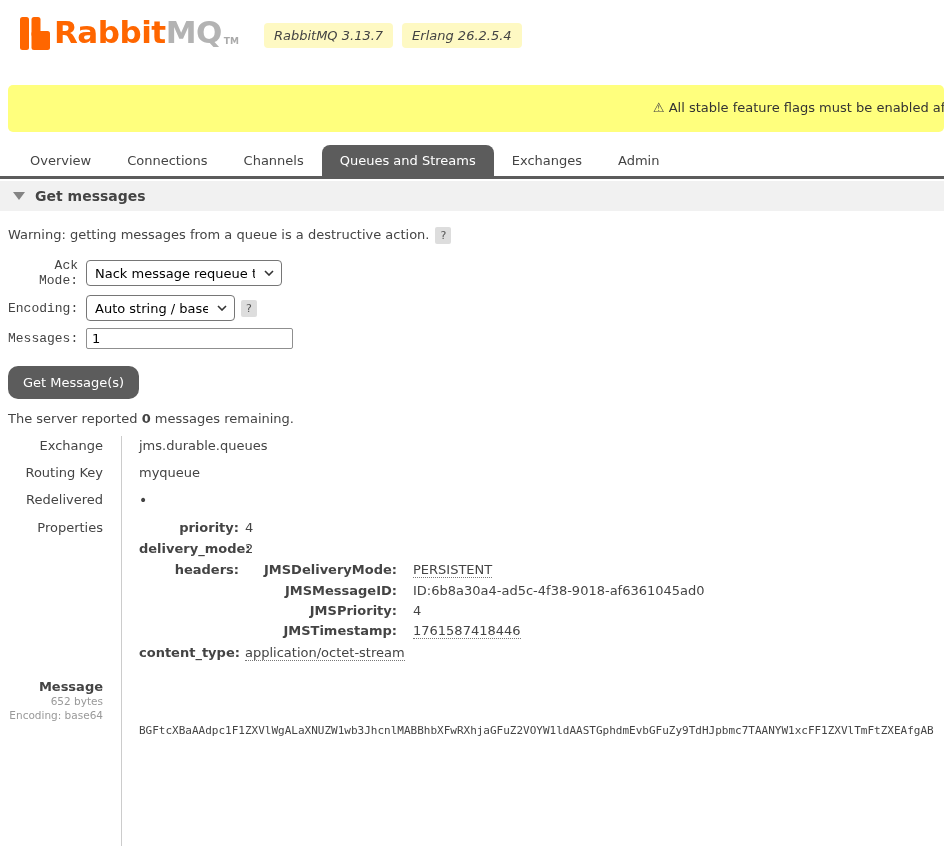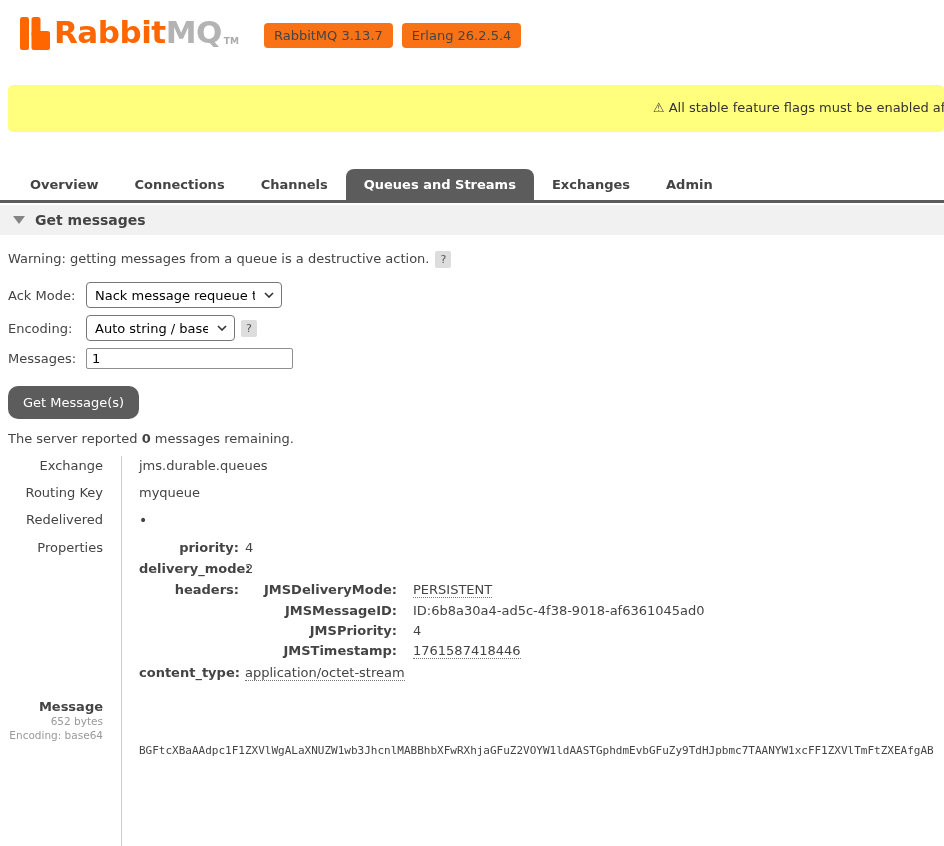--- a/index.html
+++ b/index.html
@@ -10,45 +10,45 @@
   }
   
   .header { padding: 15px 0 0 20px; display: flex; align-items: center; }
   .logo { display: flex; align-items: flex-start; cursor: pointer; }
   .logo svg { margin-top: 2px; }
   .logo-text { font-size: 31px; font-weight: 600; letter-spacing: -0.5px; margin-left: 4px; line-height: 34px;}
   .logo-rabbit { color: #f60; }
   .logo-mq { color: #b3b3b3; }
   .logo-tm { font-size: 9px; color: #aaa; align-self: flex-end; margin: 0 0 4px 2px; font-weight: bold;}
   .badges { display: flex; gap: 9px; margin-left: 25px; margin-top: 6px;}
-  .badge { background: #f97316; color: #444; border-radius: 4px; padding: 5px 10px; font-size: 13px; }
+  .badge { background: #fef9c3; color: #444; border-radius: 4px; padding: 5px 10px; font-size: 13px; font-style: italic; }
   
   .banner { position: relative; margin: 35px 0 0 8px; width: 936px; height: 47px;
             background: #ffff7d; border-radius: 5px; overflow: hidden; }
   .banner-text { position: absolute; left: 645px; top: 15px; white-space: nowrap; color: #333; }
   .warn-glyph { margin-right: 4px; color: #444; }
   
   .tabs { display: flex; align-items: flex-end; margin-top: 13px; padding-left: 12px;
           border-bottom: 3px solid #5c5c5c; }
-  .tab { padding: 8px 18px; font-weight: bold; color: #444; cursor: pointer; white-space: nowrap; margin-top: 24px; }
+  .tab { padding: 8px 18px; font-weight: normal; color: #444; cursor: pointer; white-space: nowrap; }
   .tab.active { background: #5c5c5c; color: #fff; border-radius: 8px 8px 0 0; }
   
   .section-h { background: #f1f1f1; padding: 7px 0 7px 13px; display: flex; align-items: center;
                gap: 10px; cursor: pointer; margin-top: 2px;}
   .tri-down { width: 0; height: 0; border-left: 6px solid transparent; border-right: 6px solid transparent;
               border-top: 8px solid #848484; }
   .section-title { font-weight: bold; font-size: 14px; color: #444; }
   
   .content { padding-left: 8px; }
   .warning-line { margin-top: 16px; }
   .help-badge { display: inline-block; background: #ddd; color: #555; font-size: 11px;
                 padding: 2px 5px; border-radius: 2px; margin-left: 6px; cursor: pointer; }
   .form { margin-top: 14px; }
   .form-row { display: flex; align-items: center; margin-bottom: 7px; }
-  .form-label { width: 70px; margin-right: 8px; }
+  .form-label { width: 70px; text-align: right; margin-right: 8px; font-family: Liberation Mono, monospace; }
   .select { border: 1px solid #767676; border-radius: 4px; background: #fff; height: 26px;
             display: inline-flex; align-items: center; padding: 0 7px 0 8px; color: #000;
             cursor: pointer; }
   .select .chev { margin-left: 9px; display: inline-flex; }
   .sel-ack { width: 196px; } .sel-enc { width: 149px; }
   .sel-label { flex: 1; white-space: nowrap; overflow: hidden; }
   .text-input { width: 207px; height: 21px; border: 1px solid #8f8f8f; border-radius: 2px;
                 padding: 0 5px; font-family: inherit; font-size: 13px; color: #000; }
   .get-btn { margin-top: 10px; background: #5c5c5c; color: #fff; border: none; border-radius: 10px;
              padding: 9px 15px; font-size: 13px; font-family: inherit; cursor: pointer; }

